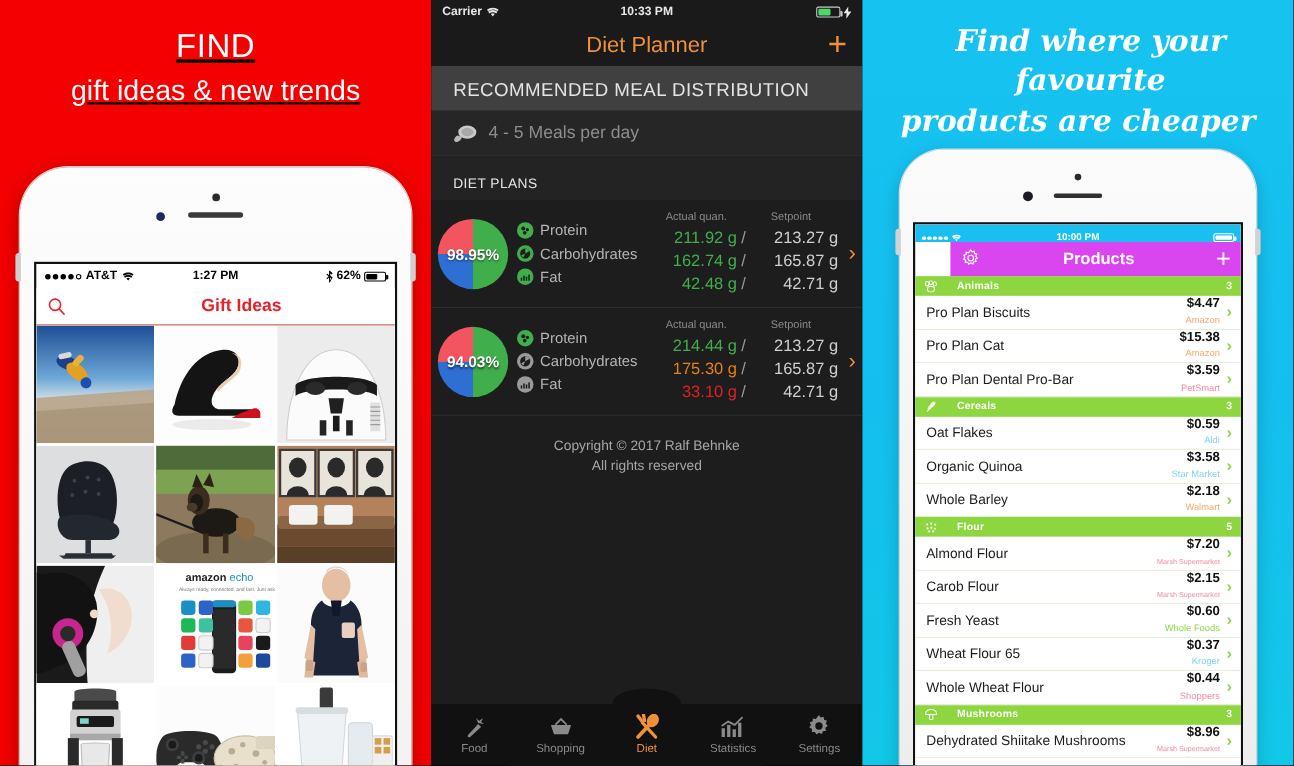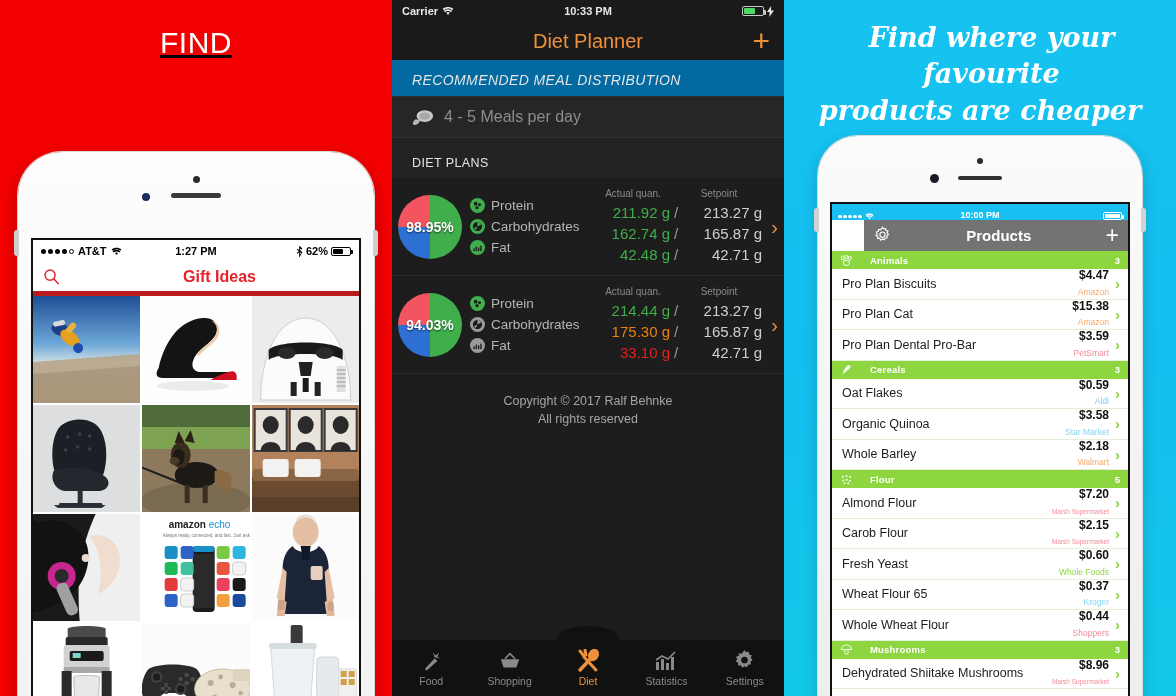--- a/index.html
+++ b/index.html
@@ -32,38 +32,38 @@
   .sbar1 { height:22px; display:flex; align-items:center; padding:0 8px; font-size:11px; font-weight:700; color:#000; }
   .sbar1 .left { display:flex; align-items:center; gap:4px; width:33%; }
   .sbar1 .mid  { width:34%; text-align:center; }
   .sbar1 .right{ width:33%; display:flex; align-items:center; justify-content:flex-end; gap:3px; }
   .dots { display:flex; gap:2px; align-items:center; }
   .dots i { width:5px; height:5px; border-radius:50%; background:#000; display:block; }
   .dots i.hollow { background:transparent; border:1px solid #000; width:5px; height:5px; }
   .batt { width:20px; height:9px; border:1px solid #000; border-radius:2px; position:relative; padding:1px; }
   .batt:after{content:"";position:absolute;right:-3px;top:2.5px;width:2px;height:4px;background:#000;border-radius:0 1px 1px 0;}
   .batt span{ display:block;height:100%;background:#000;border-radius:1px; }
-  .nav1 { height:34px; display:flex; align-items:center; padding:0 10px; background:#fff; border-bottom:5px solid #b91c1c;gap:48px; }
+  .nav1 { height:34px; display:flex; align-items:center; padding:0 10px; background:#fff; border-bottom:1px solid #b91c1c;gap:48px; }
   .nav1 .title { flex:1; text-align:center; color:#E8202A; font-size:16px; font-weight:600; margin-left:-18px;}
   .grid1 { display:grid; grid-template-columns:repeat(3,1fr); gap:2px; background:#fff; }
   .cell { width:100%; height:107px; overflow:hidden; position:relative; }
 
   
   .panel2 { position:relative; width:392px; height:696px; background:#1d1d1d; overflow:hidden; color:#fff; }
   .p2-sbar { height:22px; background:#1a1a1a; display:flex; align-items:center; padding:0 10px; font-size:11px; font-weight:600; color:#e8e8e8; }
   .p2-sbar .l { width:33%; display:flex; align-items:center; gap:4px; }
   .p2-sbar .m { width:34%; text-align:center; }
   .p2-sbar .r { width:33%; display:flex; justify-content:flex-end; align-items:center; gap:3px; }
   .batt2 { width:22px; height:10px; border:1px solid #c9c9c9; border-radius:2px; padding:1px; position:relative; }
   .batt2:after{content:"";position:absolute;right:-3px;top:2.5px;width:2px;height:5px;background:#c9c9c9;border-radius:0 1px 1px 0;}
   .batt2 span{display:block;height:100%;width:62%;background:#4cd964;border-radius:1px;}
   .p2-nav { height:38px; background:#1a1a1a; display:flex; align-items:center; padding:0 14px; position:relative; }
   .p2-nav .t { flex:1; text-align:center; color:#F0913A; font-size:20px; }
   .plus2 { color:#F0913A; font-size:30px; line-height:1; font-weight:300; position:absolute; right:14px; top:4px; }
-  .p2-secthead { background:#0369a1; padding:12px 20px 8px; font-size:14px; color:#e4e4e4; letter-spacing:.4px;font-style:italic; }
+  .p2-secthead { background:#404040; padding:12px 20px 8px; font-size:17px; color:#e4e4e4; letter-spacing:.4px; }
   .p2-row-meal { background:#262626; border-top:1px solid #2f2f2f; border-bottom:1px solid #2f2f2f; padding:11px 20px; display:flex; align-items:center; gap:10px; color:#8d8d8d; font-size:16px; }
   .p2-sect2 { background:#232323; padding:18px 20px 8px; font-size:12.5px; color:#e4e4e4; letter-spacing:.4px;}
   .plan { display:flex; align-items:center; padding:10px 8px 10px 6px; border-bottom:1px solid #2c2c2c; background:#1d1d1d; position:relative; }
   .pie { width:64px; height:64px; border-radius:50%; flex:none; position:relative; display:flex; align-items:center; justify-content:center; }
   .pie .pct { position:relative; color:#fff; font-size:14px; font-weight:600; text-shadow:0 1px 2px rgba(0,0,0,.6); z-index:2; }
   .nutlist { margin-left:8px; flex:none; }
   .nutrow { display:flex; align-items:center; gap:6px; height:21px; font-size:13.5px; color:#b5b5b5; }
   .nicon { width:15px; height:15px; border-radius:50%; flex:none; display:flex; align-items:center; justify-content:center; font-size:9px; color:#1d1d1d; }
   .vals { flex:1; text-align:right; padding-right:14px; }
   .vhead { display:flex; justify-content:flex-end; font-size:10px; color:#8a8a8a; height:14px; }
@@ -100,21 +100,21 @@
   .screen3 { position:absolute; left:12px; top:66px; right:12px; bottom:-6px; background:#fff; border:2px solid #121212; overflow:hidden; }
   .sbar3 { height:16px; background:#18BFF0; display:flex; align-items:flex-end; padding:0 6px; font-size:9px; font-weight:600; color:#fff;}
   .sbar3 .l{width:33%;display:flex;align-items:center;gap:3px;}
   .sbar3 .m{width:34%;text-align:center;}
   .sbar3 .r{width:33%;display:flex;justify-content:flex-end;}
   .dots3 { display:flex; gap:1.5px; }
   .dots3 i{ width:3.5px;height:3.5px;border-radius:50%;background:#fff;display:block;}
   .batt3 { width:19px; height:8px; border:1px solid #fff; border-radius:2px; padding:1px; position:relative;}
   .batt3:after{content:"";position:absolute;right:-3px;top:2px;width:2px;height:4px;background:#fff;border-radius:0 1px 1px 0;}
   .batt3 span{display:block;height:100%;width:100%;background:#fff;border-radius:1px;}
-  .nav3 { height:31px; background:#737373; display:flex; align-items:center; padding:0 9px; color:#fff;margin-left:32px; }
+  .nav3 { height:31px; background:#d946ef; display:flex; align-items:center; padding:0 9px; color:#fff;margin-left:32px; }
   .nav3 .t { flex:1; text-align:center; font-size:15px; font-weight:700; }
   .nav3 .plus { font-size:23px; font-weight:300; line-height:1; }
   .cathead { background:#8DD63F; height:18px; display:flex; align-items:center; padding:0 8px; color:#fff; font-size:9.5px; font-weight:700; }
   .cathead .nm { flex:1; margin-left:17px; letter-spacing:.2px;}
   .prow { height:30.5px; display:flex; align-items:center; padding:0 8px 0 10px; background:#fff; border-bottom:1px solid #e4efd9; position:relative;}
   .prow .pn { flex:1; font-size:12.5px; color:#1c1c1c; }
   .prow .pv { text-align:right; line-height:1.05; }
   .prow .price { font-size:12px; font-weight:700; color:#111; }
   .prow .store { font-size:8.5px; }
   .prow .store.tiny { font-size:6.5px; }
@@ -122,20 +122,21 @@
   svg { display:block; }
 </style>
 </head>
 <body>
 
 <div class="stage">
 
   <div class="panel1">
     <div class="p1-head">
       <div class="l1">FIND</div>
+      <div class="l2">gift ideas &amp; new trends</div>
     </div>
 
     <div class="phone1">
       <div class="sensor1"></div>
       <div class="cam1"></div>
       <div class="speaker1"></div>
 
       <div class="screen1">
         <div class="sbar1">
           <div class="left">

